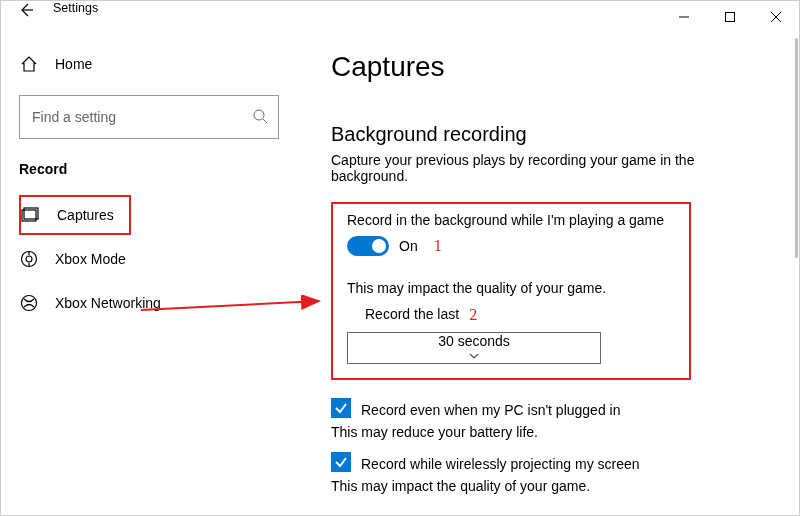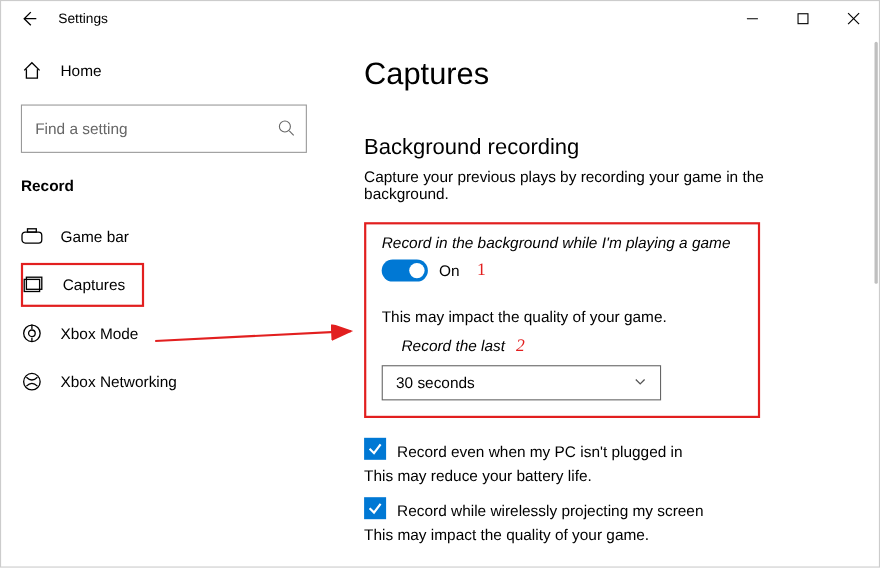--- a/index.html
+++ b/index.html
@@ -9,21 +9,20 @@
     font-size: 14px;
     color: #000;
     background: #fff;
     width: 800px;
     height: 516px;
     overflow: hidden;
     border: 1px solid #ccc;
   }
   .titlebar {
     display: flex;
-    align-items: center;
     height: 32px;
     padding-left: 10px;
   }
   .titlebar .back {
     width: 30px;
     display: flex;
     justify-content: center;
     font-size: 18px;
     line-height: 1;
   }
@@ -124,21 +123,20 @@
   }
   .boxed {
     border: 2px solid #e21f1f;
     padding: 8px 14px 14px 14px;
     width: 360px;
     margin-bottom: 18px;
     position: relative;
   }
   .setting-label {
     margin-bottom: 8px;
-    font-style: italic;
   }
   .toggle-row {
     display: flex;
     align-items: center;
     gap: 10px;
     margin-bottom: 24px;
   }
   .toggle-switch {
     width: 42px;
     height: 20px;
@@ -160,20 +158,21 @@
   }
   .dropdown {
     width: 254px;
     height: 32px;
     border: 1px solid #666;
     display: flex;
     align-items: center;
     padding: 0 12px;
     justify-content: space-between;
     background: #fff;
+    flex-direction: column;
   }
   .dropdown .chev { color: #555; }
   .checkbox-row {
     display: flex;
     align-items: flex-end;
     gap: 10px;
     margin-bottom: 6px;
   }
   .checkbox {
     width: 20px;
@@ -249,29 +248,20 @@
       <span class="sicon">
         <svg width="16" height="16" viewBox="0 0 16 16">
             <circle cx="7" cy="7" r="5" stroke="#666" stroke-width="1" fill="none"></circle>
             <line x1="11" y1="11" x2="15" y2="15" stroke="#666" stroke-width="1"></line>
           </svg>
       </span>
     </div>
 
     <div class="section-label">Record</div>
 
-    <div class="nav-item">
-      <span class="icon">
-        <svg width="20" height="16" viewBox="0 0 20 16">
-            <rect x="1" y="4" width="18" height="10" rx="3" stroke="#000" stroke-width="1.2" fill="none"></rect>
-            <rect x="6" y="1" width="8" height="3" stroke="#000" stroke-width="1.2" fill="none"></rect>
-          </svg>
-      </span>
-      <span>Game bar</span>
-    </div>
 
     <div class="nav-item selected">
       <span class="icon">
         <svg width="20" height="16" viewBox="0 0 20 16">
             <rect x="1" y="3" width="14" height="11" stroke="#000" stroke-width="1.2" fill="none"></rect>
             <rect x="3" y="1" width="14" height="11" stroke="#000" stroke-width="1.2" fill="none"></rect>
           </svg>
       </span>
       <span>Captures</span>
     </div>

